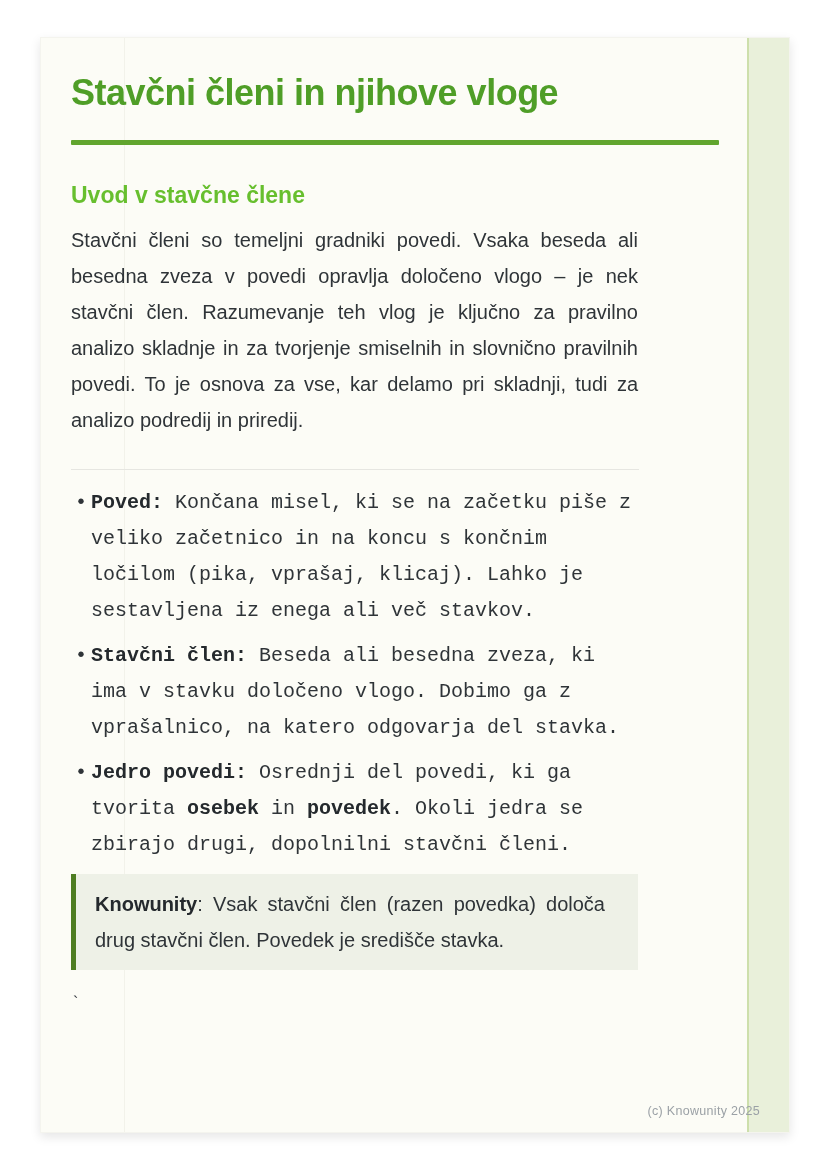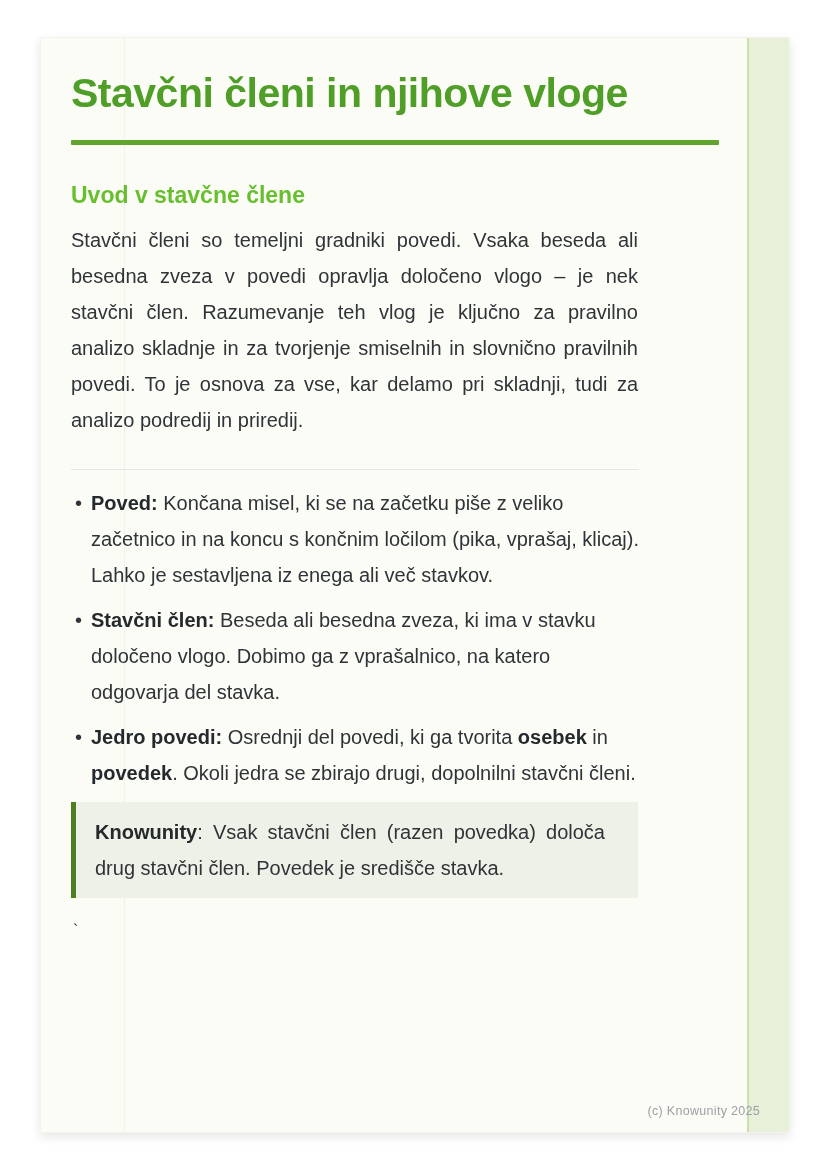--- a/index.html
+++ b/index.html
@@ -31,21 +31,21 @@
     background:#e9f0da;
     border-left:2px solid #cddfab;
   }
   .content {
     position:absolute;
     left:30px; top:0;
     width:648px;
   }
   h1.doc-title {
     margin:32px 0 0;
-    font-size:41px;
+    font-size:36px;
     line-height:46px;
     font-weight:bold;
     letter-spacing:-0.5px;
     color:#4f9e27;
   }
   .title-rule {
     margin-top:24px;
     width:648px; height:5px;
     background:#61a52e;
     border-radius:1px;
@@ -76,20 +76,21 @@
   }
   ul.def-list {
     margin-top:15px;
     width:572px;
     list-style:none;
   }
   ul.def-list li {
     position:relative;
     padding-left:20px;
     margin-bottom:9px;
+    font-family:Liberation Mono, monospace;
   }
   ul.def-list li::before {
     content:"\2022";
     position:absolute;
     left:4px; top:0;
     color:#2f3438;
   }
   .callout {
     margin-top:11px;
     width:567px;

